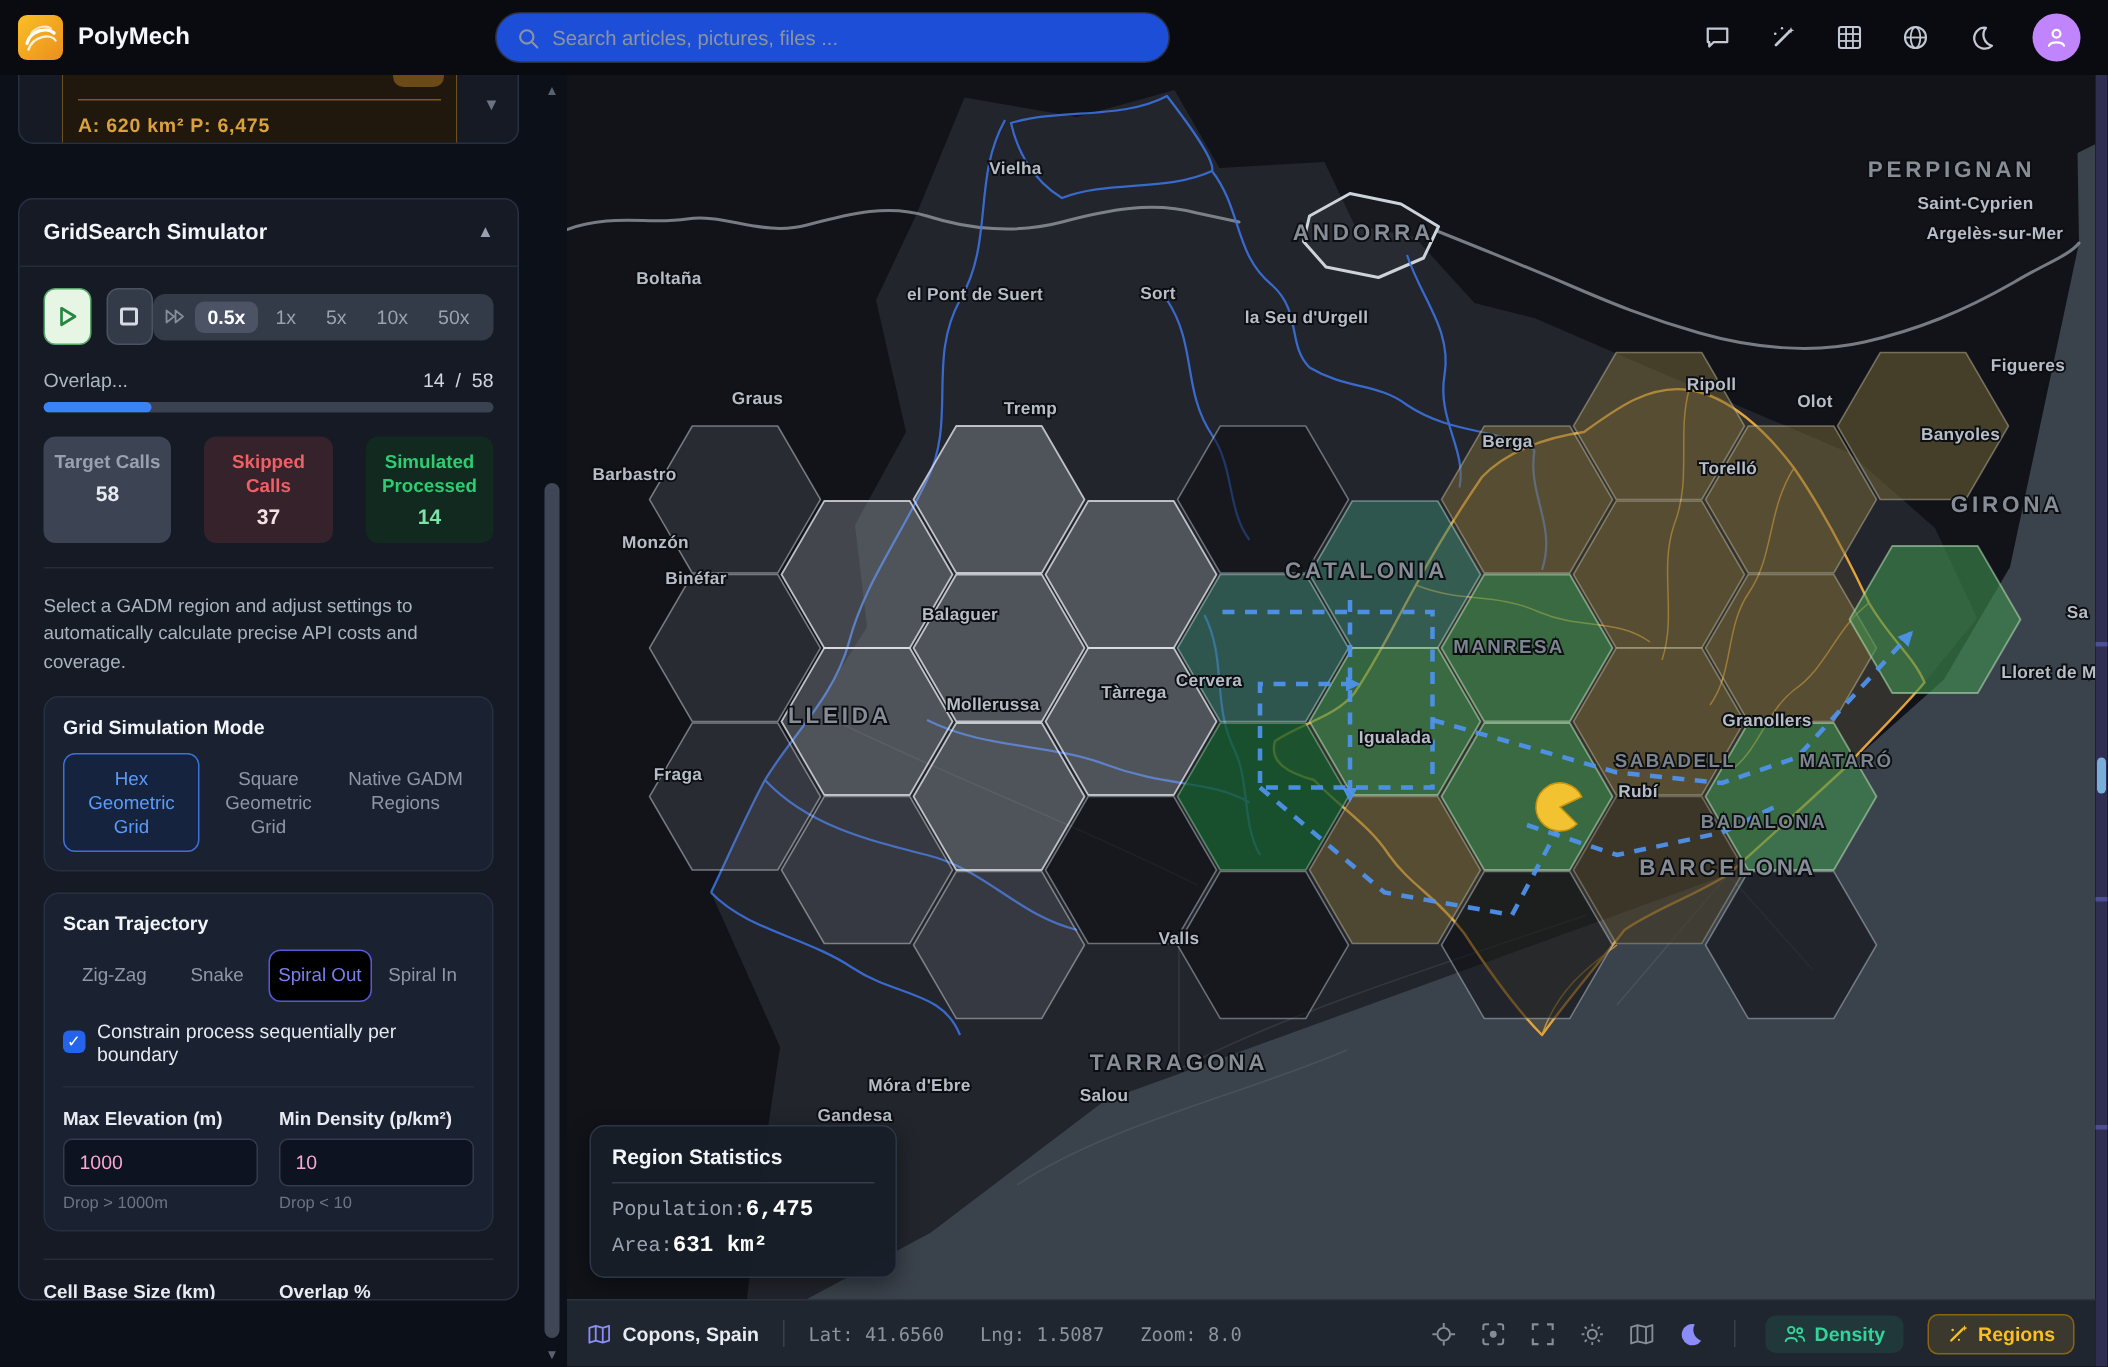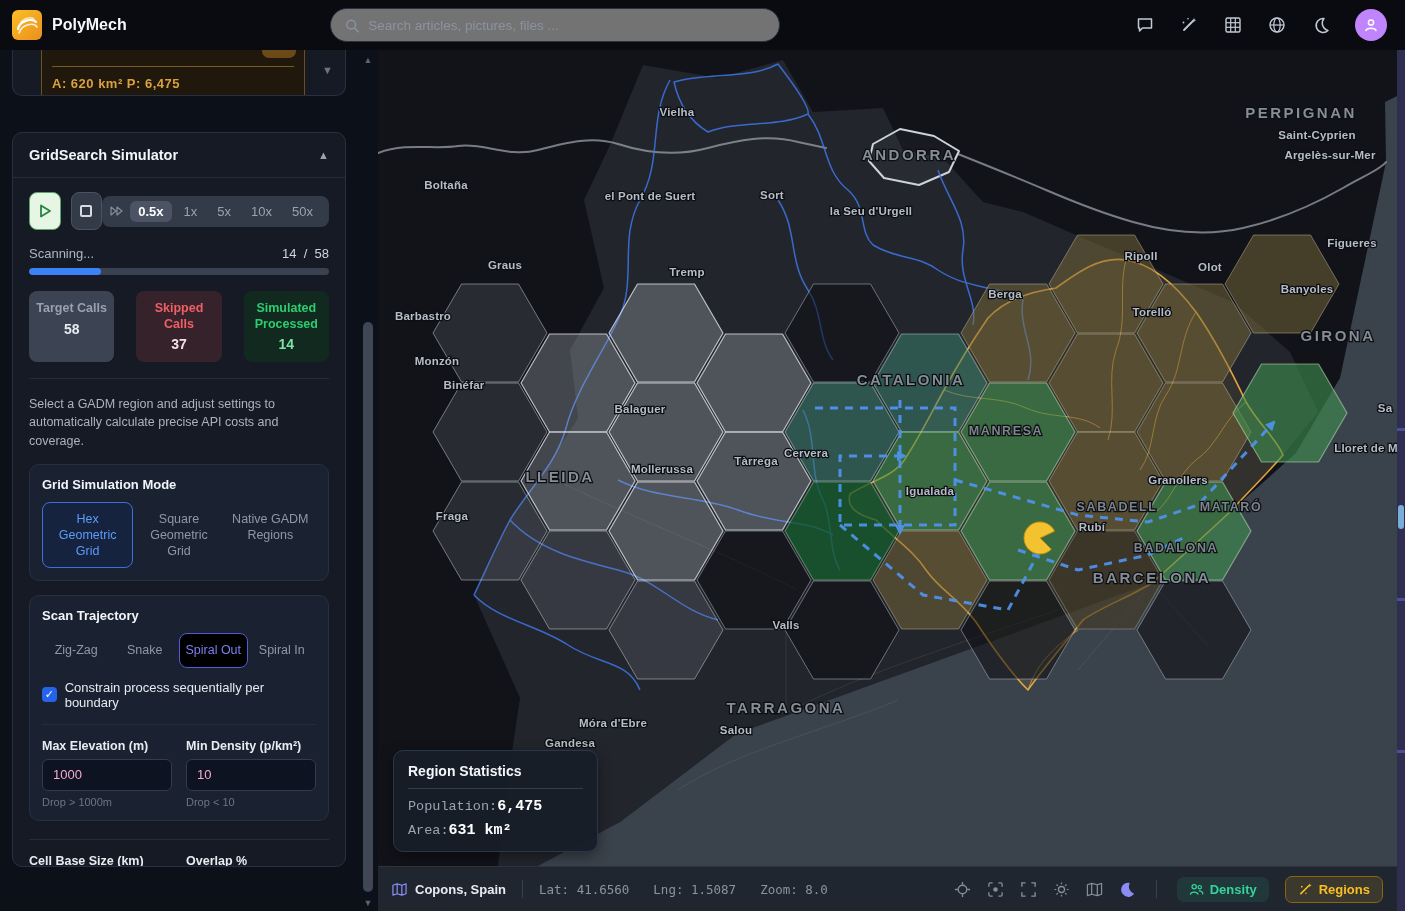--- a/index.html
+++ b/index.html
@@ -4,21 +4,21 @@
 <style>
   * { box-sizing: border-box; margin: 0; padding: 0; }
   html,body { width:1405px; height:911px; overflow:hidden; background:#07080d;
     font-family:"Liberation Sans","DejaVu Sans",sans-serif; color:#e8ecf2; }
 
   
   .topbar { position:absolute; left:0; top:0; width:1405px; height:50px; background:#0a0b10;
     display:flex; align-items:center; z-index:30; }
   .brand { display:flex; align-items:center; gap:10px; padding-left:12px; width:330px; }
   .brand-name { font-size:16px; font-weight:bold; color:#f5f7fa; }
-  .searchwrap { width:450px; height:34px; background:#737373; border:1px solid #2a3040;
+  .searchwrap { width:450px; height:34px; background:#1d4ed8; border:1px solid #2a3040;
     border-radius:17px; display:flex; align-items:center; gap:9px; padding:0 14px; }
   .searchwrap input { background:transparent; border:none; outline:none; color:#cfd5de;
     font-size:13.5px; width:100%; font-family:inherit; }
   .searchwrap input::placeholder { color:#8b93a0; }
   .top-icons { margin-left:auto; display:flex; align-items:center; gap:24px; padding-right:18px; }
   .tico { width:20px; height:20px; color:#c3c9d4; display:flex; align-items:center; justify-content:center; cursor:pointer; }
   .avatar { width:32px; height:32px; border-radius:50%; background:#c084fc; display:flex;
     align-items:center; justify-content:center; color:#fff; }
 
   
@@ -238,21 +238,21 @@
 
         <span class="chip sel">0.5x</span>
             <span class="chip">1x</span>
             <span class="chip">5x</span>
             <span class="chip">10x</span>
             <span class="chip">50x</span>
           </div>
       </div>
 
       <div class="prog-row">
-        <span class="prog-label">Scanning...</span>
+        <span class="prog-label">Overlap...</span>
         <span class="prog-count"><span>14</span>&nbsp;&nbsp;<span>/</span>&nbsp;&nbsp;<span>58</span></span>
       </div>
       <div class="prog-track">
           <div class="prog-fill" id="prog-fill" style="width: 24%;"></div>
         </div>
 
       <div class="stats-row" id="stats-row">
           <div class="stat neutral">
             <div class="lab">Target Calls</div>
             <div class="val">58</div>

